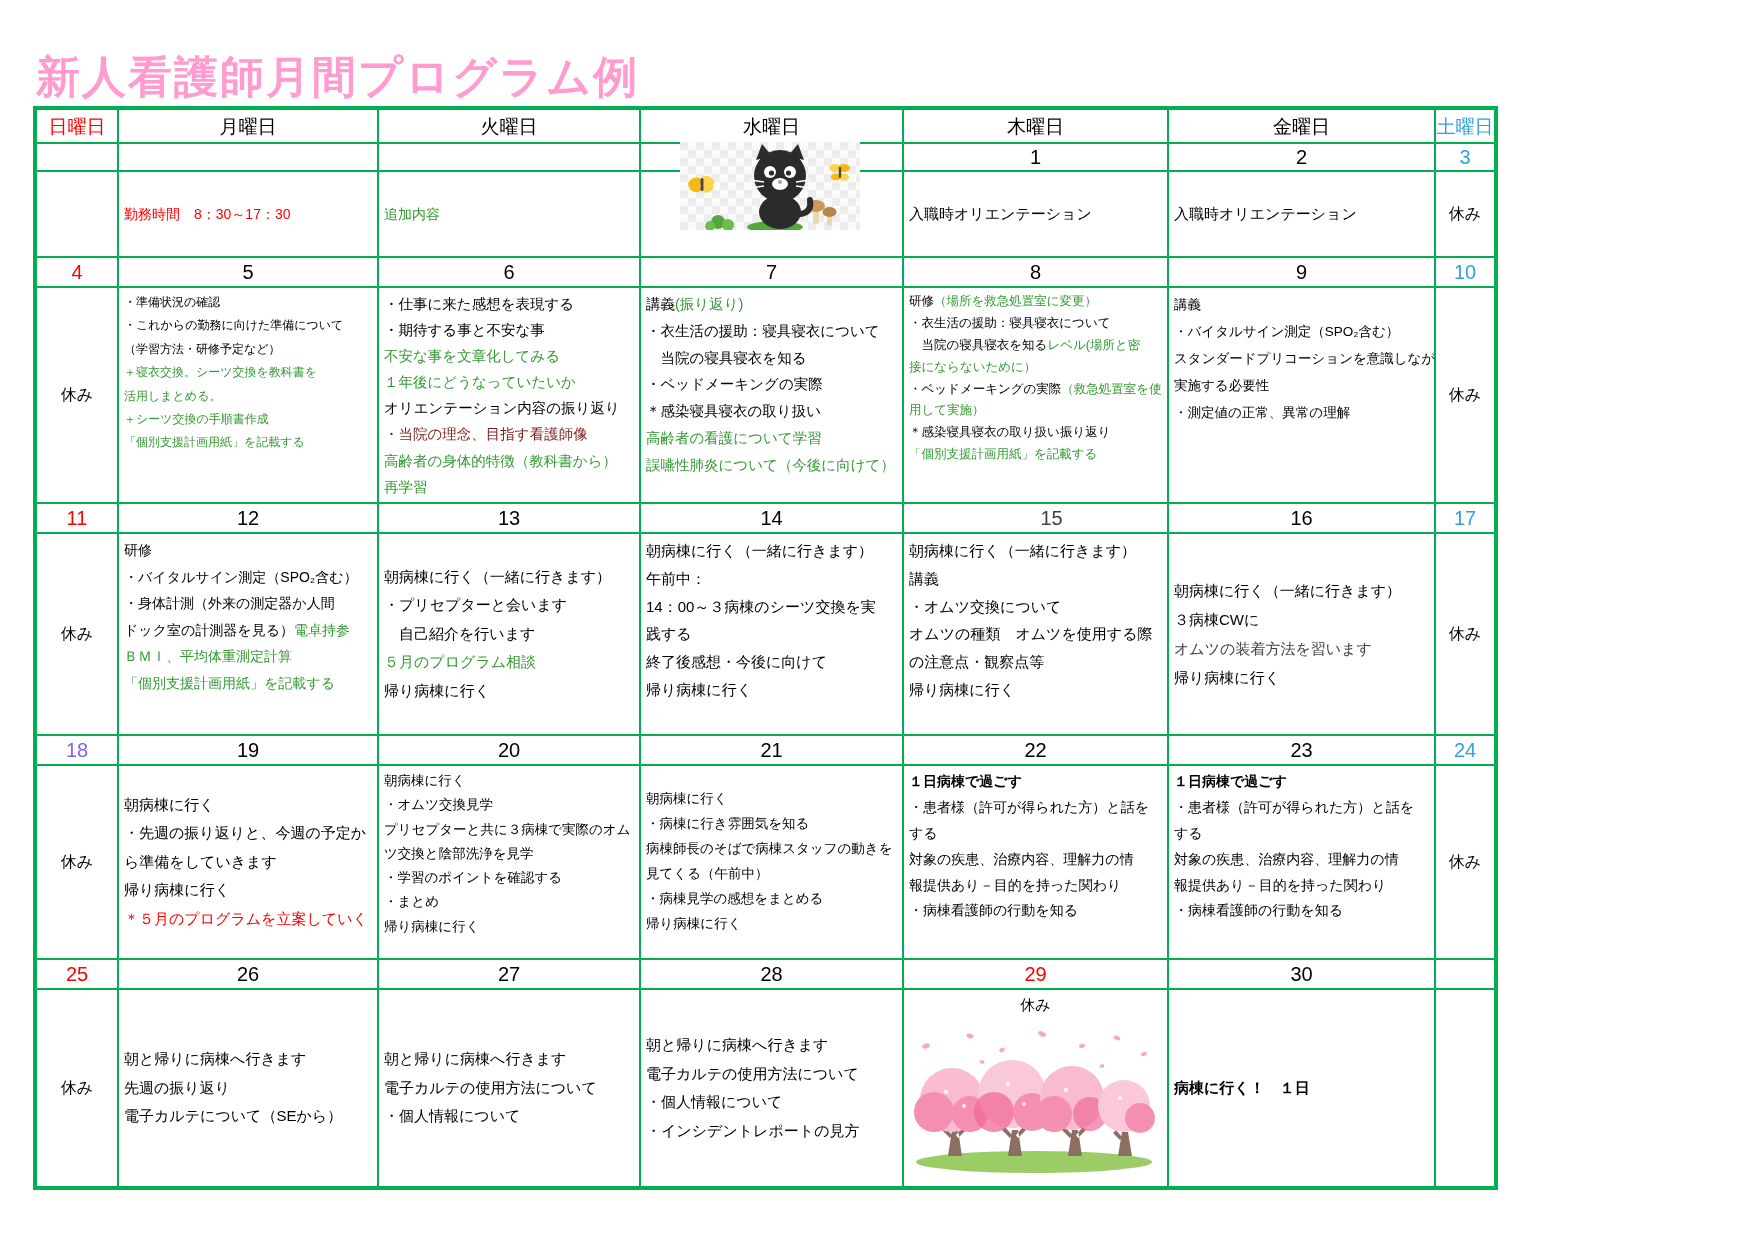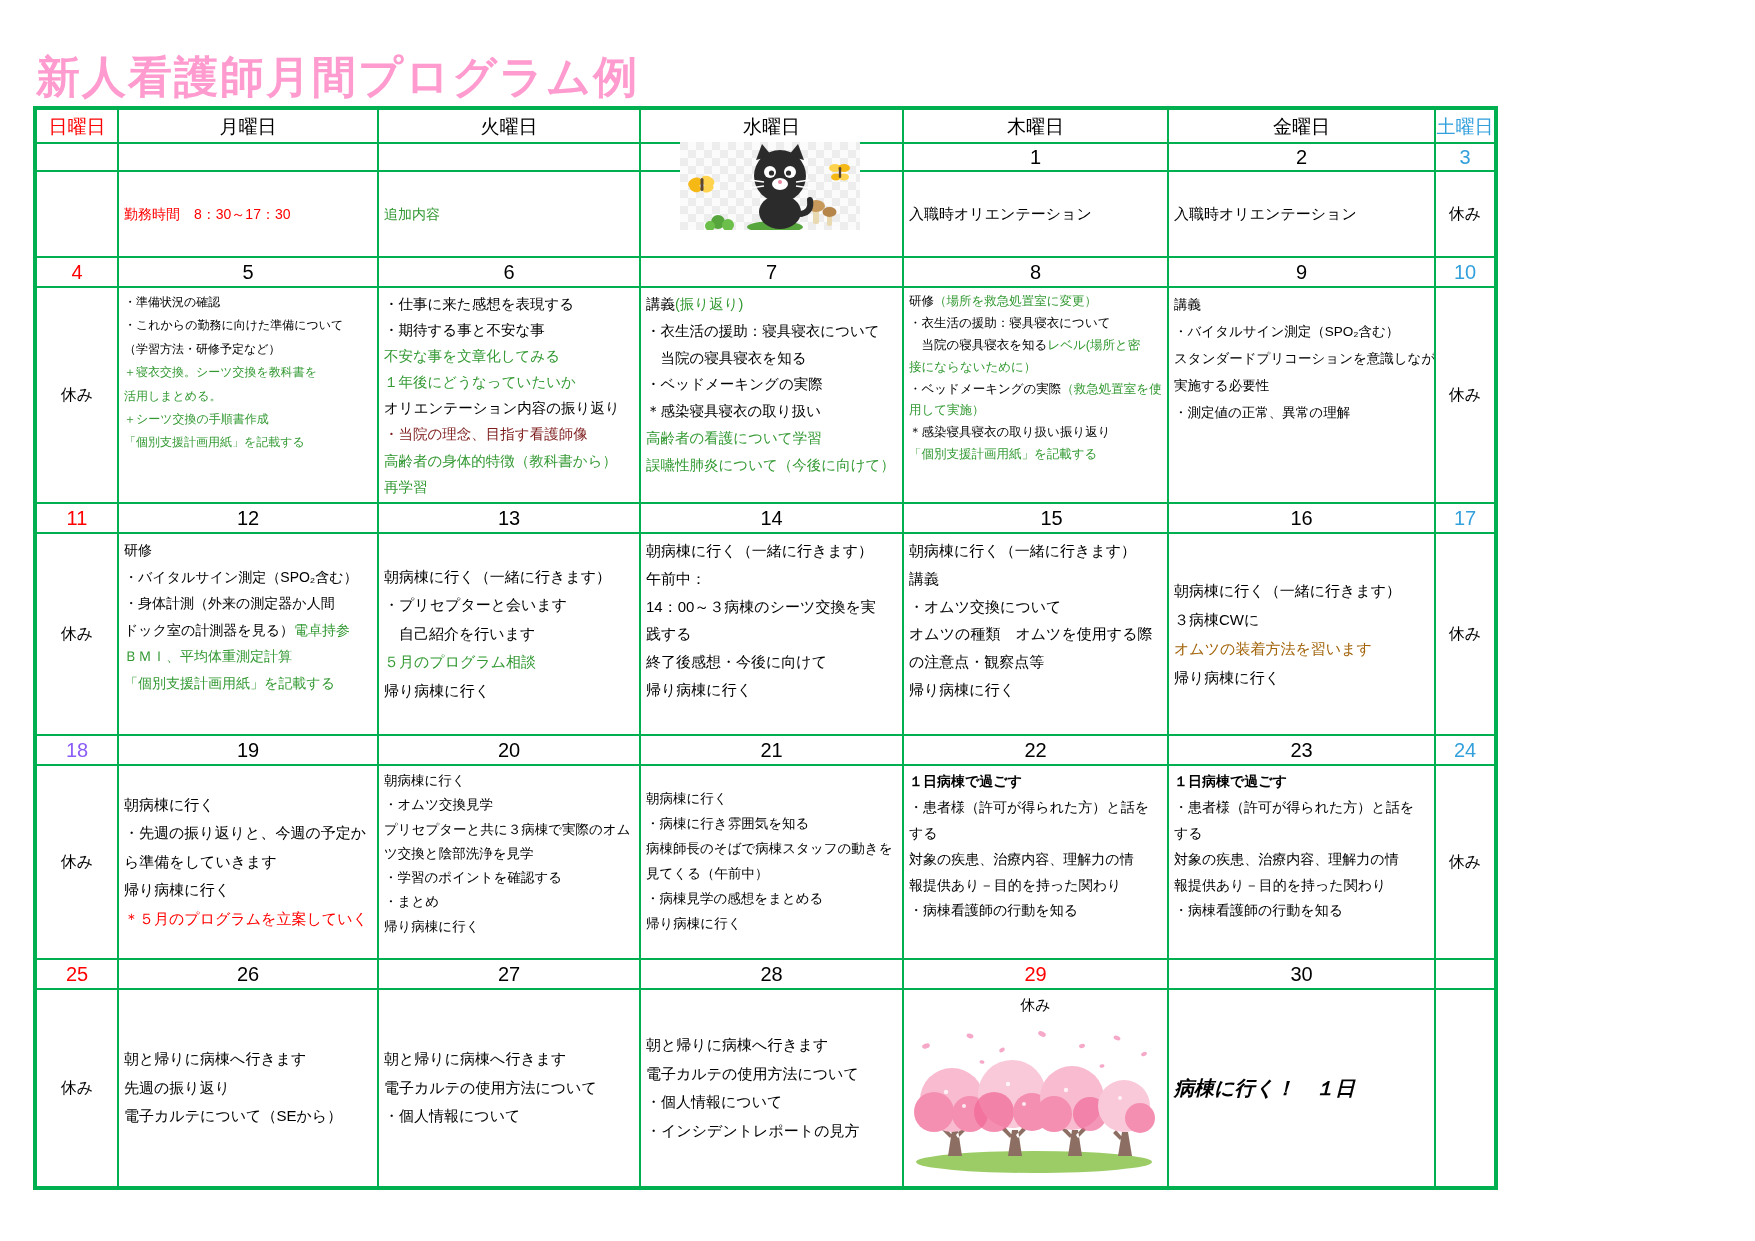--- a/index.html
+++ b/index.html
@@ -134,21 +134,21 @@
       <div class="cline"><span style="color: rgb(0, 0, 0);">実施する必要性</span></div>
       <div class="cline"><span style="color: rgb(0, 0, 0);">・測定値の正常、異常の理解</span></div>
     </div>
     <div class="ccell rest">
       <div>休み</div>
     </div>
     <div class="dcell" style="color: rgb(255, 0, 0);">11</div>
     <div class="dcell" style="color: rgb(0, 0, 0);">12</div>
     <div class="dcell" style="color: rgb(0, 0, 0);">13</div>
     <div class="dcell" style="color: rgb(0, 0, 0);">14</div>
-    <div class="dcell" style="color: #000000; padding-left: 32px;">15</div>
+    <div class="dcell" style="color: #404040; padding-left: 32px;">15</div>
     <div class="dcell" style="color: rgb(0, 0, 0);">16</div>
     <div class="dcell" style="color: rgb(51, 160, 220);">17</div>
     <div class="ccell rest">
       <div>休み</div>
     </div>
     <div class="ccell" style="font-size: 14px; line-height: 1.9;">
       <div class="cline"><span style="color: rgb(0, 0, 0);">研修</span></div>
       <div class="cline"><span style="color: rgb(0, 0, 0);">・バイタルサイン測定（SPO₂含む）</span></div>
       <div class="cline"><span style="color: rgb(0, 0, 0);">・身体計測（外来の測定器か人間</span></div>
       <div class="cline"><span style="color: rgb(0, 0, 0);">ドック室の計測器を見る）</span><span style="color: rgb(51, 153, 51);">電卓持参</span></div>
@@ -174,21 +174,21 @@
       <div class="cline"><span style="color: rgb(0, 0, 0);">朝病棟に行く（一緒に行きます）</span></div>
       <div class="cline"><span style="color: rgb(0, 0, 0);">講義</span></div>
       <div class="cline"><span style="color: rgb(0, 0, 0);">・オムツ交換について</span></div>
       <div class="cline"><span style="color: rgb(0, 0, 0);">オムツの種類　オムツを使用する際</span></div>
       <div class="cline"><span style="color: rgb(0, 0, 0);">の注意点・観察点等</span></div>
       <div class="cline"><span style="color: rgb(0, 0, 0);">帰り病棟に行く</span></div>
     </div>
     <div class="ccell vcenter" style="font-size: 15px; line-height: 1.95;">
       <div class="cline"><span style="color: rgb(0, 0, 0);">朝病棟に行く（一緒に行きます）</span></div>
       <div class="cline"><span style="color: rgb(0, 0, 0);">３病棟CWに</span></div>
-      <div class="cline"><span style="color: #a16207;">オムツの装着方法を習います</span></div>
+      <div class="cline"><span style="color: #404040;">オムツの装着方法を習います</span></div>
       <div class="cline"><span style="color: rgb(0, 0, 0);">帰り病棟に行く</span></div>
     </div>
     <div class="ccell rest">
       <div>休み</div>
     </div>
     <div class="dcell" style="color: #8b5cf6;">18</div>
     <div class="dcell" style="color: rgb(0, 0, 0);">19</div>
     <div class="dcell" style="color: rgb(0, 0, 0);">20</div>
     <div class="dcell" style="color: rgb(0, 0, 0);">21</div>
     <div class="dcell" style="color: rgb(0, 0, 0);">22</div>
@@ -262,21 +262,21 @@
     </div>
     <div class="ccell vcenter" style="font-size: 15px; line-height: 1.9;">
       <div class="cline"><span style="color: rgb(0, 0, 0);">朝と帰りに病棟へ行きます</span></div>
       <div class="cline"><span style="color: rgb(0, 0, 0);">電子カルテの使用方法について</span></div>
       <div class="cline"><span style="color: rgb(0, 0, 0);">・個人情報について</span></div>
       <div class="cline"><span style="color: rgb(0, 0, 0);">・インシデントレポートの見方</span></div>
     </div>
     <div class="ccell hcenter" style="font-size: 15px; line-height: 1.6;">
       <div class="cline"><span style="color: rgb(0, 0, 0);">休み</span></div>
     </div>
-    <div class="ccell vcenter" style="font-size: 20px; line-height: 1.6; font-style: italic;">
+    <div class="ccell vcenter" style="font-size: 15px; line-height: 1.6;">
       <div class="cline"><span class="seg-b" style="color: rgb(0, 0, 0);">病棟に行く！　１日</span></div>
     </div>
     <div class="ccell"></div>
   </div>
 
 <div class="illu" style="left:680px;top:142px;width:180px;height:88px;">
   <svg width="180" height="88" viewBox="0 0 180 88" xmlns="http://www.w3.org/2000/svg">
     <defs>
       <pattern id="checker" width="16" height="16" patternUnits="userSpaceOnUse">
         <rect width="16" height="16" fill="#fbfbfb"></rect>

